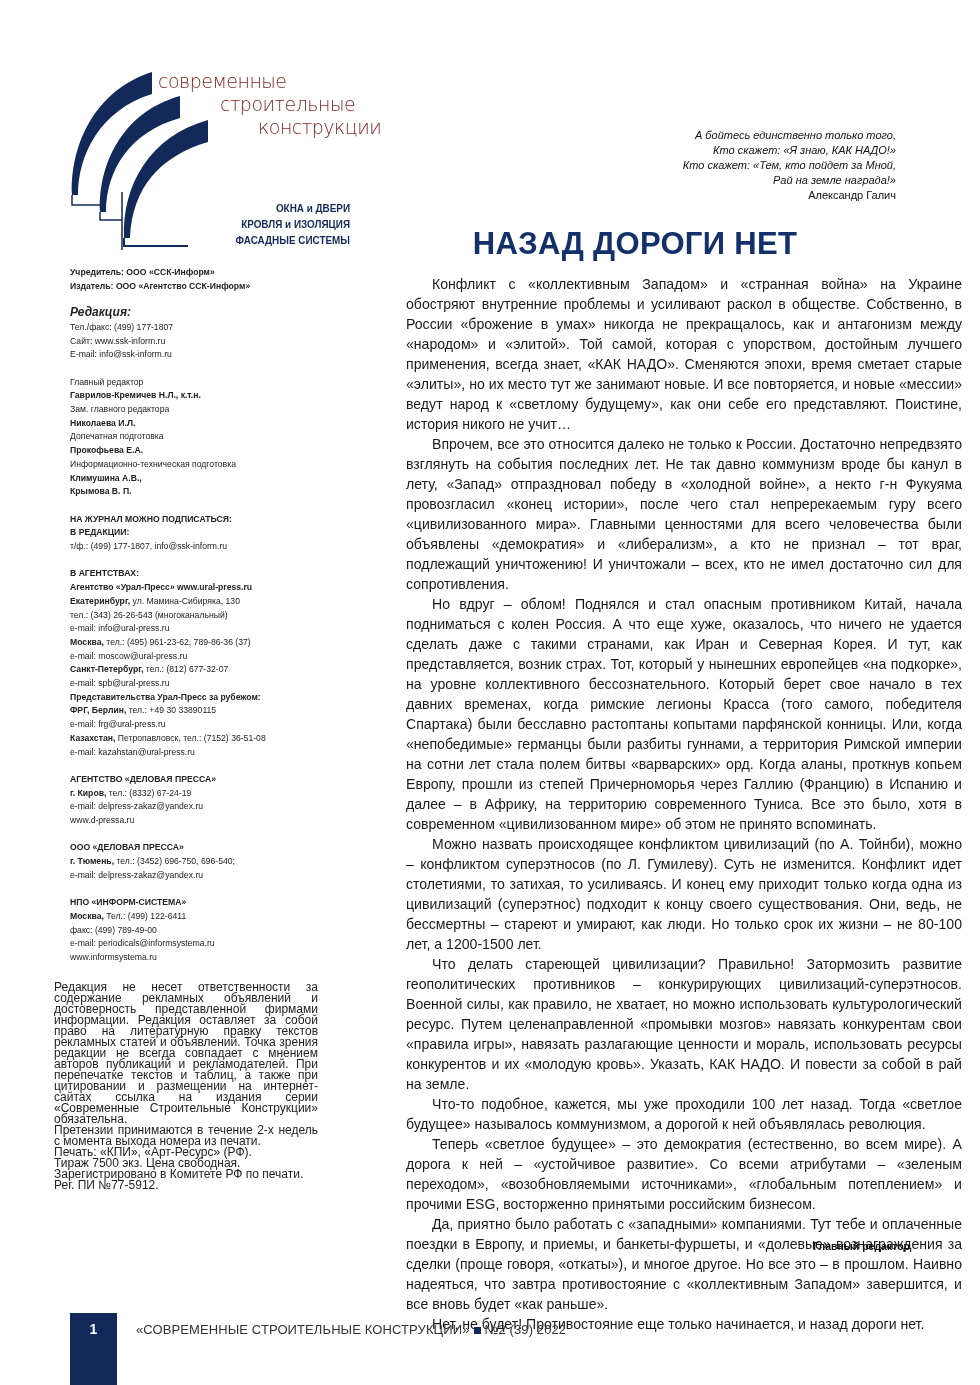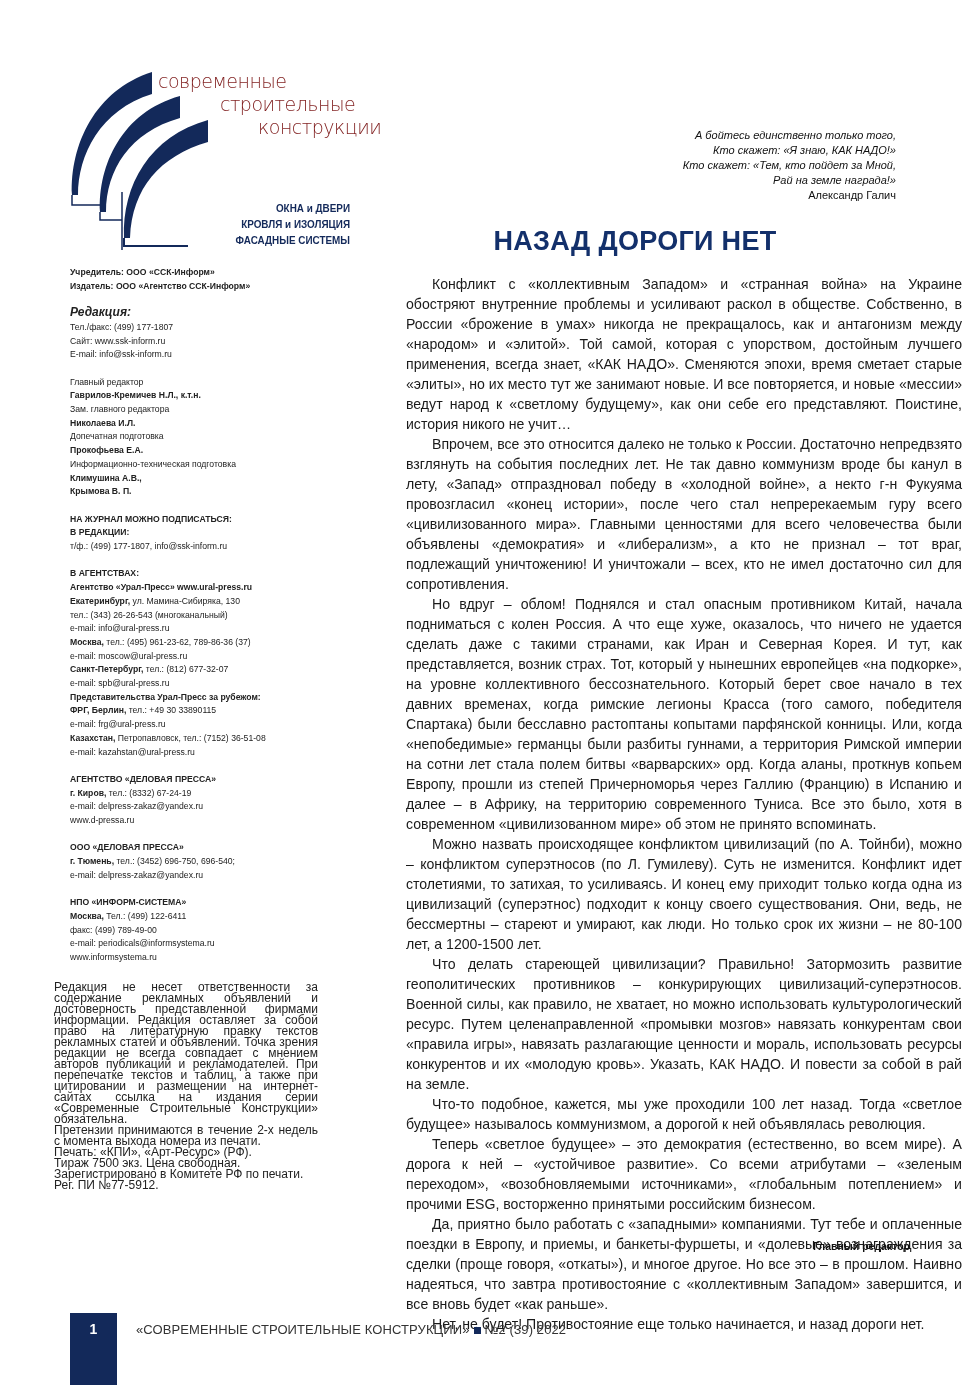--- a/index.html
+++ b/index.html
@@ -20,21 +20,21 @@
   .imprint .b { font-weight: bold; }
   .imprint .bi { font-weight: bold; font-style: italic; font-size: 12px; }
   .imprint .gap { height: 13.7px; }
   .disclaimer { position: absolute; left: 54px; top: 982px; width: 264px; font-size: 12px; line-height: 11px; color: #222; text-align: justify; }
 
   
   .epigraph { position: absolute; right: 84px; top: 128px; width: 320px; text-align: right; font-size: 11px; line-height: 15px; font-weight: normal; font-style: italic; color: #111; }
   .epigraph .author { font-style: normal; }
 
   
-  .title { position: absolute; left: 350px; top: 226px; width: 570px; text-align: center; font-family: "Liberation Sans", sans-serif; font-weight: bold; font-size: 27px; color: #13306b; letter-spacing: 0.3px; }
+  .title { position: absolute; left: 350px; top: 226px; width: 570px; text-align: center; font-family: "Liberation Sans", sans-serif; font-weight: bold; font-size: 31px; color: #13306b; letter-spacing: 0.3px; }
 
   
   .article { position: absolute; left: 370px; top: 274px; width: 556px; font-size: 14.1px; line-height: 20px; color: #1a1a1a; text-align: justify; margin-left: 36px; }
   .article p { margin: 0; text-indent: 26px; }
   .signature { position: absolute; right: 70px; top: 1240px; font-size: 10.5px; font-weight: bold; color: #111; }
 
   
   .page-num-block { position: absolute; left: 70px; top: 1313px; width: 47px; height: 72px; background: #13295a; }
   .page-num { position: absolute; left: 0; top: 8px; width: 47px; text-align: center; color: #fff; font-weight: bold; font-size: 14px; }
   .footer-text { position: absolute; left: 136px; top: 1322px; font-size: 13px; color: #333; letter-spacing: 0.1px; }

